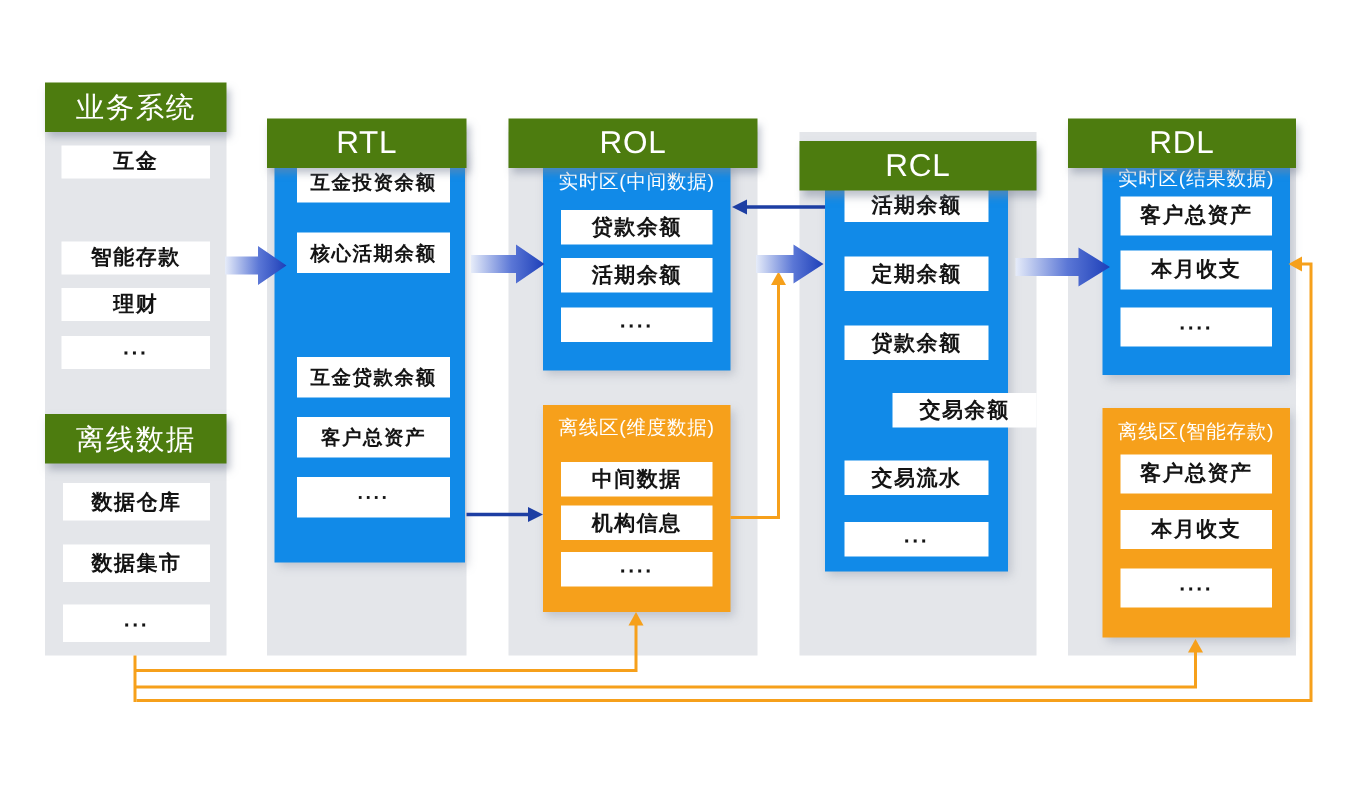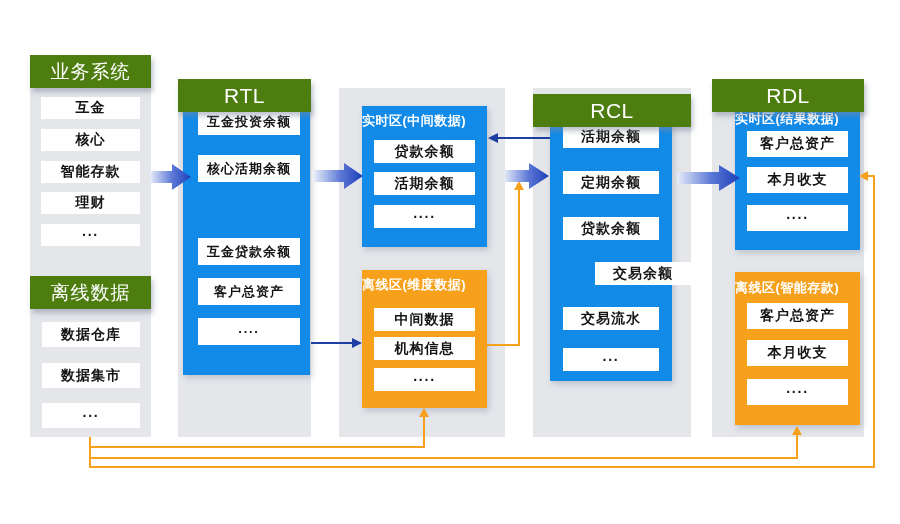--- a/index.html
+++ b/index.html
@@ -18,38 +18,37 @@
   .hdr-cn { font-size:19px; }
   .item {
     position:absolute; background:#ffffff; color:#141414;
     display:flex; align-items:center; justify-content:center;
     font-size:14px; font-weight:600; letter-spacing:1px;
   }
   .zone { position:absolute; box-shadow:2px 3px 6px rgba(120,130,150,0.35); }
   .zone-blue { background:#118AE8; }
   .zone-orange { background:#F6A01B; }
   .zone-title {
-    position:absolute; left:0; width:100%; text-align:left;
-    color:#ffffff; font-weight:bold; font-size:13px; letter-spacing:0.5px;
+    position:absolute; left:0; width:100%; text-align:center;
+    color:#ffffff; font-weight:normal; font-size:13px; letter-spacing:0.5px;
   }
   .overlay { position:absolute; left:0; top:0; pointer-events:none; }
 </style>
 </head>
 <body>
 
 <div id="canvas">
 
   <div class="col-bg" style="left:30px;top:88px;width:121px;height:349px"></div>
   <div class="col-bg" style="left:178px;top:88px;width:133px;height:349px"></div>
   <div class="col-bg" style="left:339px;top:88px;width:166px;height:349px"></div>
   <div class="col-bg" style="left:533px;top:88px;width:158px;height:349px"></div>
   <div class="col-bg" style="left:712px;top:88px;width:152px;height:349px"></div>
 
   <div class="item" style="left:41px;top:97px;width:99px;height:22px">互金</div>
-  <div class="item" style="left:41px;top:129px;width:99px;height:22px">核心</div>
   <div class="item" style="left:41px;top:192px;width:99px;height:22px">理财</div>
   <div class="item" style="left:41px;top:161px;width:99px;height:22px">智能存款</div>
   <div class="item" style="left:41px;top:224px;width:99px;height:22px">···</div>
   <div class="item" style="left:42px;top:322px;width:98px;height:25px">数据仓库</div>
   <div class="item" style="left:42px;top:363px;width:98px;height:25px">数据集市</div>
   <div class="item" style="left:42px;top:403px;width:98px;height:25px">···</div>
 
   <div class="zone zone-blue" style="left:183px;top:98px;width:127px;height:277px"></div>
   <div class="item" style="left:198px;top:108px;width:102px;height:27px;font-size:13px">互金投资余额</div>
   <div class="item" style="left:198px;top:155px;width:102px;height:27px;font-size:13px">核心活期余额</div>
@@ -141,17 +140,18 @@
     </g>
 
     <polygon fill="url(#ga1)" points="150,171 172,171 172,164 191,177 172,190 172,183 150,183"></polygon>
     <polygon fill="url(#ga2)" points="314,170 344,170 344,163 363,176 344,189 344,182 314,182"></polygon>
     <polygon fill="url(#ga3)" points="504,170 529,170 529,163 549,176 529,189 529,182 504,182"></polygon>
     <polygon fill="url(#ga4)" points="677,172 719,172 719,165 740,178 719,191 719,184 677,184"></polygon>
   </svg>
 
   <div class="hdr hdr-cn" style="left:30px;top:55px;width:121px;height:33px">业务系统</div>
   <div class="hdr hdr-en" style="left:178px;top:55px;width:133px;height:33px">RTL</div>
+  <div class="hdr hdr-en" style="left:339px;top:55px;width:166px;height:33px">ROL</div>
   <div class="hdr hdr-en" style="left:533px;top:70px;width:158px;height:33px">RCL</div>
   <div class="hdr hdr-en" style="left:712px;top:55px;width:152px;height:33px">RDL</div>
   <div class="hdr hdr-cn" style="left:30px;top:276px;width:121px;height:33px">离线数据</div>
 
 </div>
 
 </body></html>

